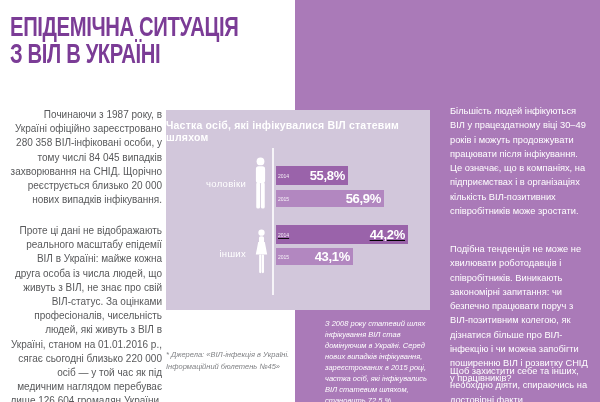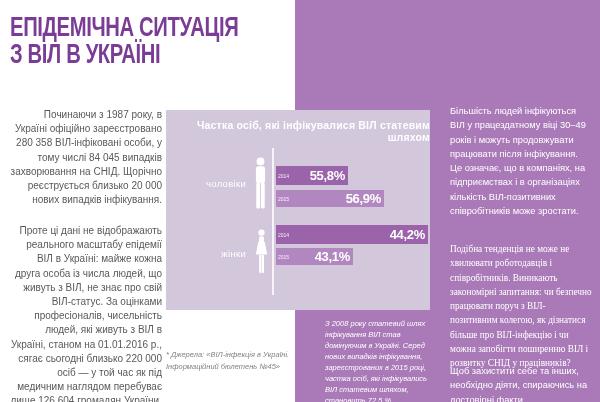--- a/index.html
+++ b/index.html
@@ -15,21 +15,21 @@
     font-size:27px;line-height:27px;letter-spacing:-0.5px;white-space:nowrap;
     transform:scaleX(0.75);transform-origin:0 0;
   }
   
   .left-col{position:absolute;left:10px;width:152px;color:#58595b;font-size:10px;line-height:14.2px;text-align:right;}
   .left-para1{top:108px;}
   .left-para2{top:224px;}
   
   .chart-panel{position:absolute;left:166px;top:110px;width:264px;height:200px;background:#d2c7db;}
   .chart-title{
-    position:absolute;left:0;top:9px;width:100%;text-align:right;
+    position:absolute;left:0;top:9px;width:100%;text-align:left;
     color:#ffffff;font-weight:bold;font-size:10.5px;letter-spacing:0.2px;
   }
   .axis-line{position:absolute;left:106px;top:38px;width:2px;height:147px;background:rgba(255,255,255,0.8);}
   .group-label{
     position:absolute;left:0;width:80px;text-align:right;color:#ffffff;
     font-size:9.5px;letter-spacing:0.3px;
   }
   .group-label.men{top:68px;}
   .group-label.women{top:138px;}
   .fig-icon{position:absolute;}
@@ -54,21 +54,21 @@
     font-size:7.5px;line-height:12px;font-style:italic;
   }
   
   .mid-note{
     position:absolute;left:325px;top:318px;width:107px;color:#ffffff;
     font-size:7.5px;line-height:11px;font-style:italic;
   }
   
   .right-col{position:absolute;left:450px;width:142px;color:#ffffff;font-size:9.3px;line-height:14.3px;}
   .right-para1{top:104px;}
-  .right-para2{top:242px;font-family:Liberation Serif, serif;}
+  .right-para2{top:242px;}
   .right-para3{top:364px;}
 </style>
 </head>
 <body>
 
 <div class="canvas">
 
   <div class="right-panel"></div>
 
   <div class="title">
@@ -88,42 +88,42 @@
       <svg viewBox="0 0 20 62" xmlns="http://www.w3.org/2000/svg">
         <g fill="#ffffff">
           <circle cx="10" cy="5" r="4.6"></circle>
           <rect x="4.6" y="10.6" width="10.8" height="20" rx="3.2"></rect>
           <rect x="5" y="29.5" width="4.5" height="31" rx="2"></rect>
           <rect x="10.5" y="29.5" width="4.5" height="31" rx="2"></rect>
         </g>
       </svg>
     </div>
 
-    <div class="group-label women">жінки</div>
+    <div class="group-label women">інших</div>
     <div class="fig-icon women">
       <svg viewBox="0 0 20 62" xmlns="http://www.w3.org/2000/svg">
         <g fill="#ffffff">
           <circle cx="10" cy="4.5" r="4.2"></circle>
           <rect x="6.6" y="9.2" width="6.8" height="10" rx="2.6"></rect>
           <path d="M5.6 17 L14.4 17 L17.6 33.5 L2.4 33.5 Z"></path>
           <rect x="6.9" y="33.5" width="2.9" height="25" rx="1.4"></rect>
           <rect x="10.4" y="33.5" width="2.9" height="25" rx="1.4"></rect>
         </g>
       </svg>
     </div>
 
     <div class="bar c2014 men-2014" style="width: 72px;">
       <span class="bar-year">2014</span>
       <span class="bar-value">55,8%</span>
     </div>
     <div class="bar c2015 men-2015" style="width: 108px;">
       <span class="bar-year">2015</span>
       <span class="bar-value">56,9%</span>
     </div>
-    <div class="bar c2014 women-2014" style="width: 152px;">
+    <div class="bar c2014 women-2014" style="width: 132px; text-decoration: underline;">
       <span class="bar-year">2014</span>
       <span class="bar-value">44,2%</span>
     </div>
     <div class="bar c2015 women-2015" style="width: 77px; align-items: center;">
       <span class="bar-year">2015</span>
       <span class="bar-value">43,1%</span>
     </div>
   </div>
 
   <div class="footnote">* Джерела: «ВІЛ-інфекція в Україні. Інформаційний бюлетень №45»</div>

